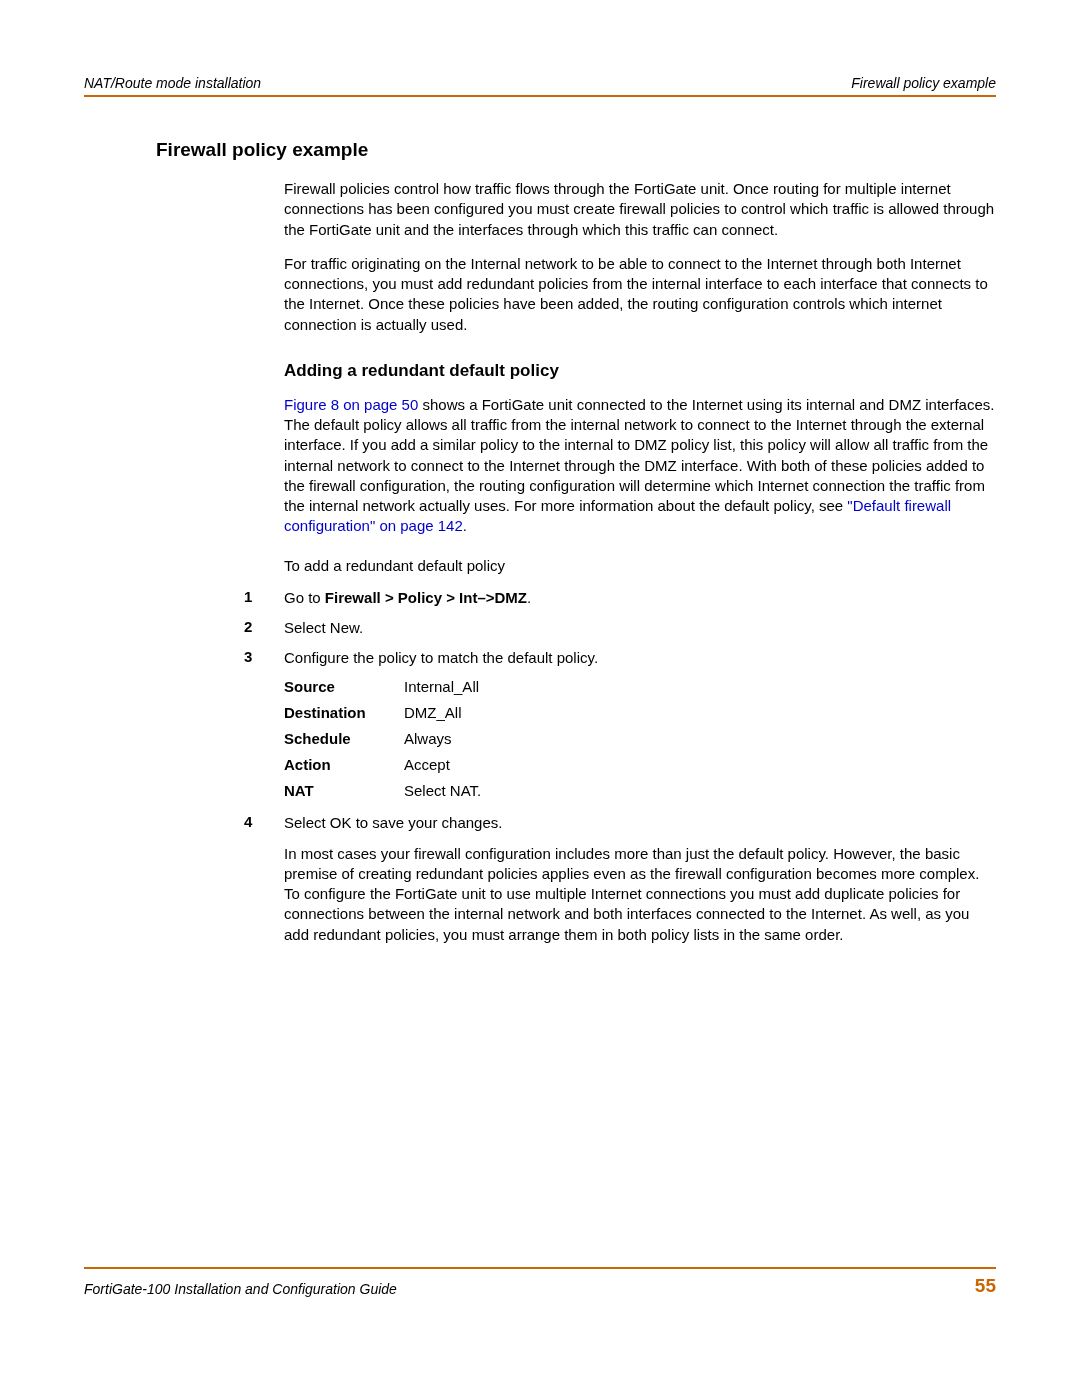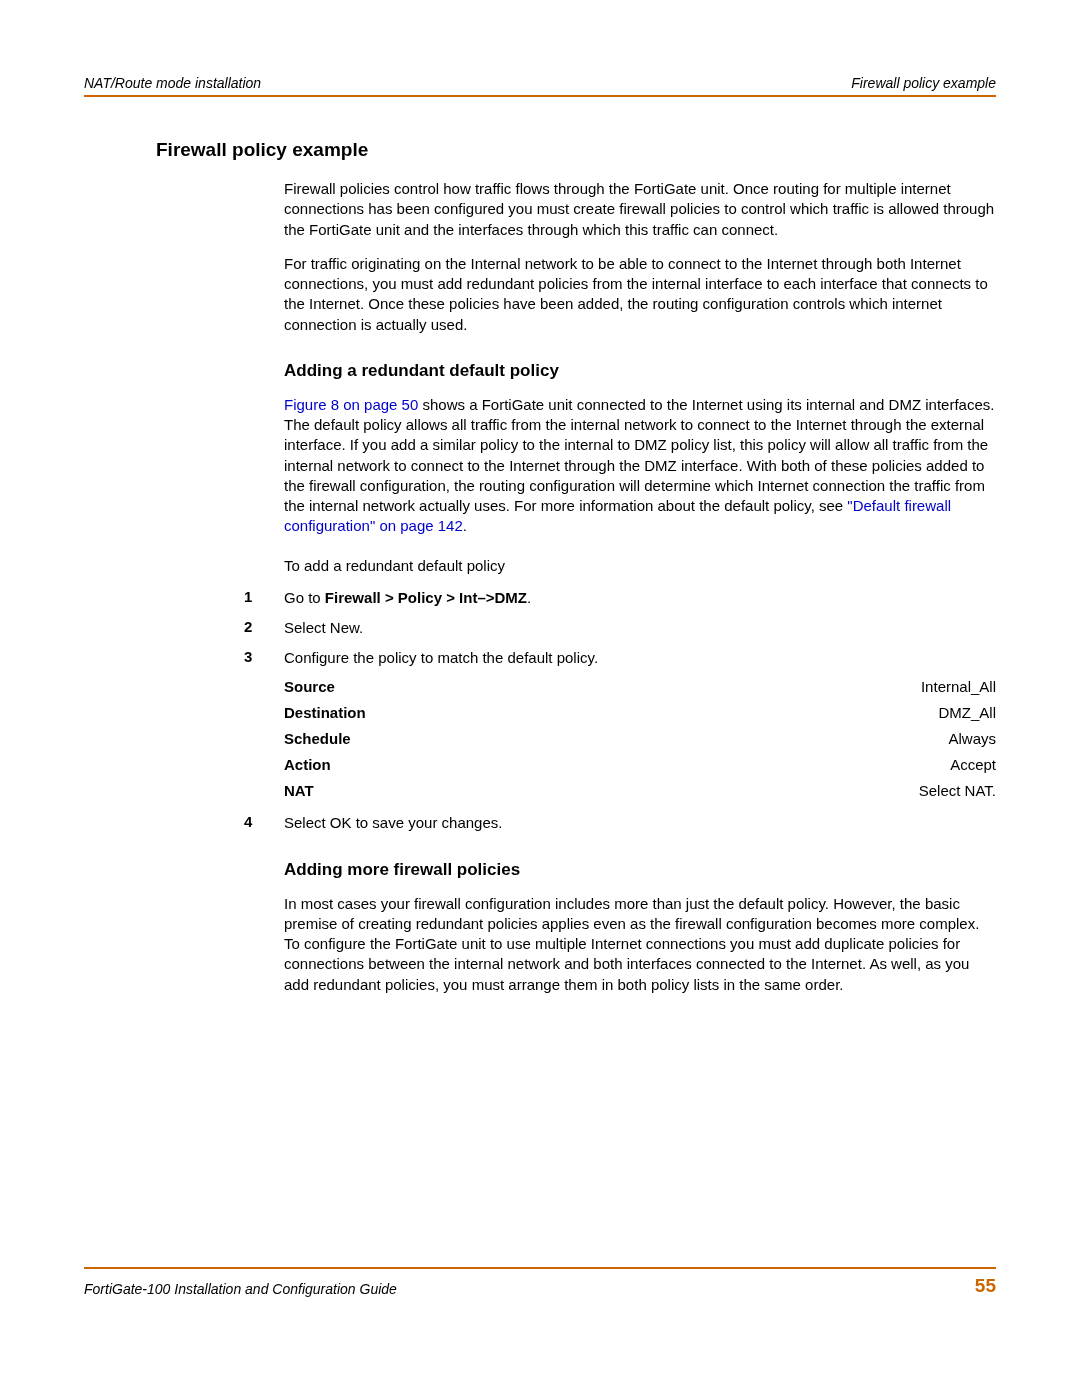--- a/index.html
+++ b/index.html
@@ -81,21 +81,20 @@
       display: flex;
       font-size: 15px;
       margin-bottom: 9px;
     }
     .table-label {
       width: 120px;
       font-weight: bold;
     }
     .table-value {
       flex: 1;
-      text-align: right;
     }
     .footer {
       position: absolute;
       bottom: 100px;
       left: 84px;
       right: 84px;
     }
     .footer-line {
       border-top: 2px solid #cc6600;
       padding-top: 6px;
@@ -172,21 +171,20 @@
           <div class="table-label">NAT</div>
           <div class="table-value">Select NAT.</div>
         </div>
       </div>
 
       <div class="list-row">
         <div class="list-num">4</div>
         <div class="list-text">Select OK to save your changes.</div>
       </div>
 
-      <div class="h3">Adding more firewall policies</div>
       <div class="para">In most cases your firewall configuration includes more than just the default policy. However, the basic premise of creating redundant policies applies even as the firewall configuration becomes more complex. To configure the FortiGate unit to use multiple Internet connections you must add duplicate policies for connections between the internal network and both interfaces connected to the Internet. As well, as you add redundant policies, you must arrange them in both policy lists in the same order.</div>
     </div>
   </div>
 </div>
 
 <div class="footer">
   <div class="footer-line">
     <span class="footer-text">FortiGate-100 Installation and Configuration Guide</span>
     <span class="page-num">55</span>
   </div>

